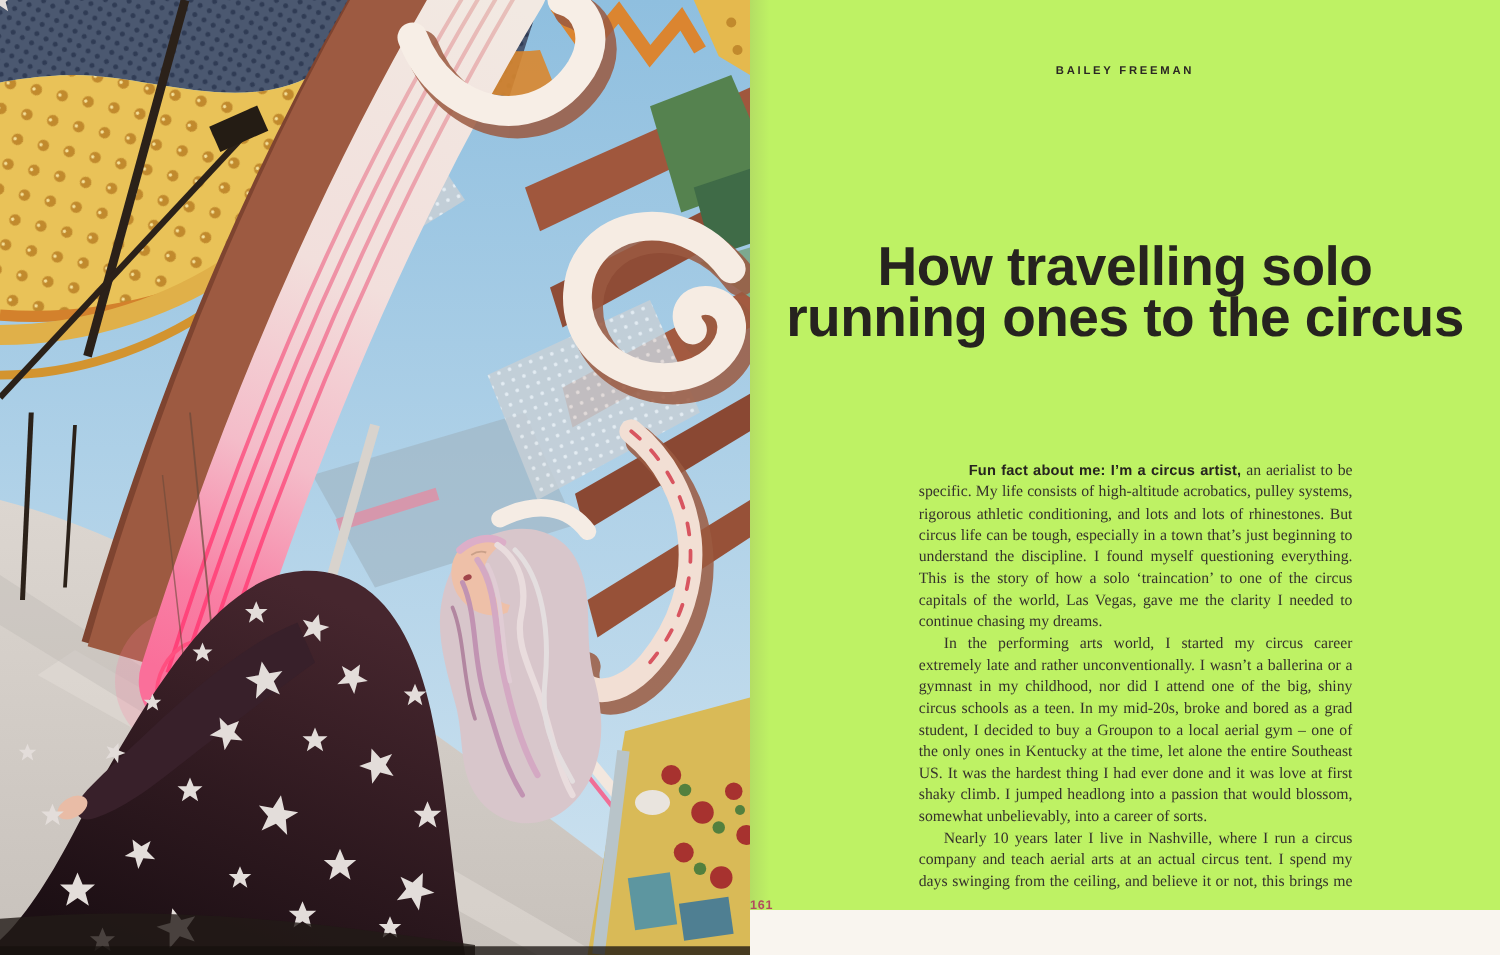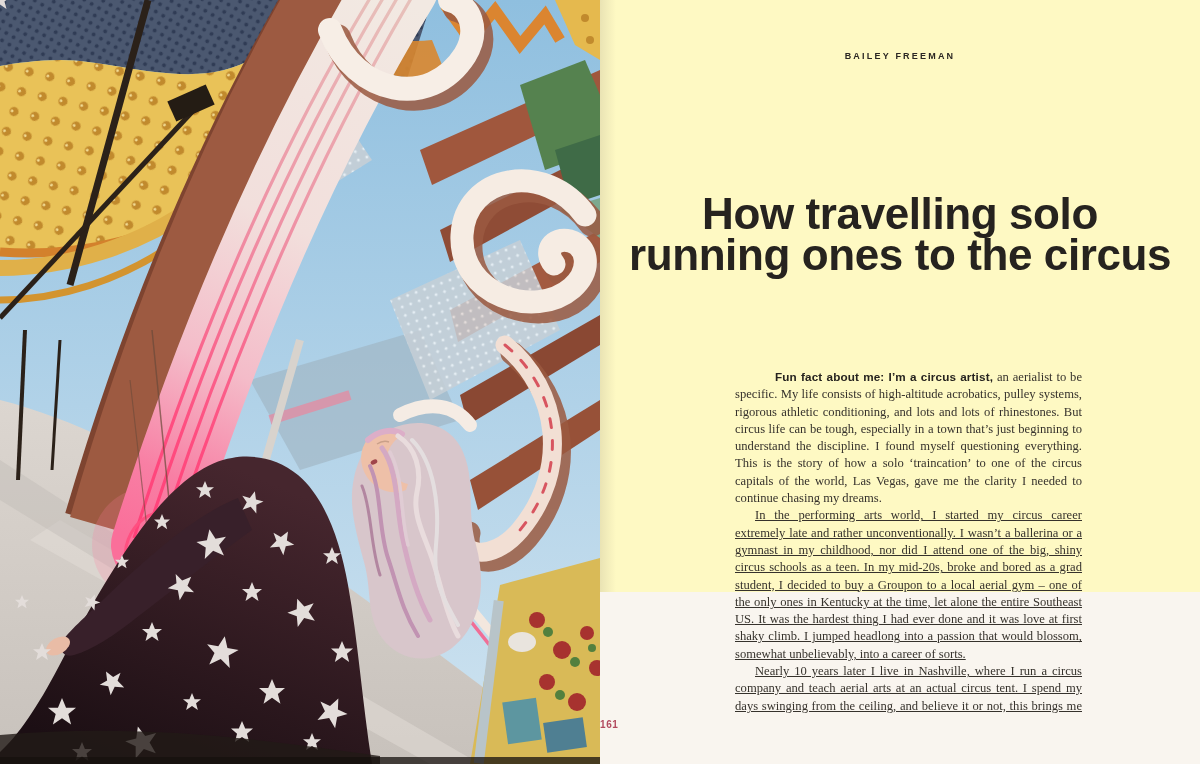--- a/index.html
+++ b/index.html
@@ -1,32 +1,32 @@
 <!DOCTYPE html>
 <html><head>
 <meta charset="utf-8">
 <style>
   html,body{margin:0;padding:0;background:#e8e4de;}
   .spread{position:relative;width:1200px;height:764px;overflow:hidden;background:#f9f5ef;display:flex;font-family:"Liberation Sans",sans-serif;}
   
   .photo-page{flex:0 0 600px;width:600px;height:764px;margin:0;overflow:hidden;position:relative;}
   .photo-page svg{display:block;width:600px;height:764px;}
   
-  .text-page{position:relative;flex:0 0 600px;width:600px;height:592px;background:#fef9c3;color:#2b2722;}
+  .text-page{position:relative;flex:0 0 600px;width:600px;height:728px;background:#bef264;color:#2b2722;}
   .text-page::before{content:"";position:absolute;left:0;top:0;width:16px;height:100%;
      background:linear-gradient(90deg,rgba(125,112,100,.16),rgba(125,112,100,0));}
   .running-head{position:absolute;top:51px;left:0;width:100%;text-align:center;
      font-weight:700;font-size:9px;letter-spacing:2.2px;color:#2b2723;}
   .title{position:absolute;top:193px;left:0;width:100%;text-align:center;margin:0;
      font-weight:700;font-size:44px;line-height:41px;letter-spacing:-0.4px;color:#26231f;}
   .body-text{position:absolute;top:368px;left:135px;width:347px;height:347px;overflow:hidden;
      font-family:"Liberation Serif",serif;font-size:12.6px;line-height:17.3px;
      text-align:justify;color:#36322c;}
   .body-text p{margin:0;}
-  .body-text p.indent{text-indent:20px;text-decoration:underline;}
+  .body-text p.indent{text-indent:20px;}
   .lead{font-family:"Liberation Sans",sans-serif;font-weight:700;font-size:11.7px;
      letter-spacing:0.15px;color:#26231f;padding-left:40px;}
   .folio{position:absolute;top:719px;left:0;width:100%;
      font-weight:700;font-size:10px;letter-spacing:0.6px;color:#b24a5e;}
 </style>
 </head>
 <body>
 
 <div class="spread">
 

